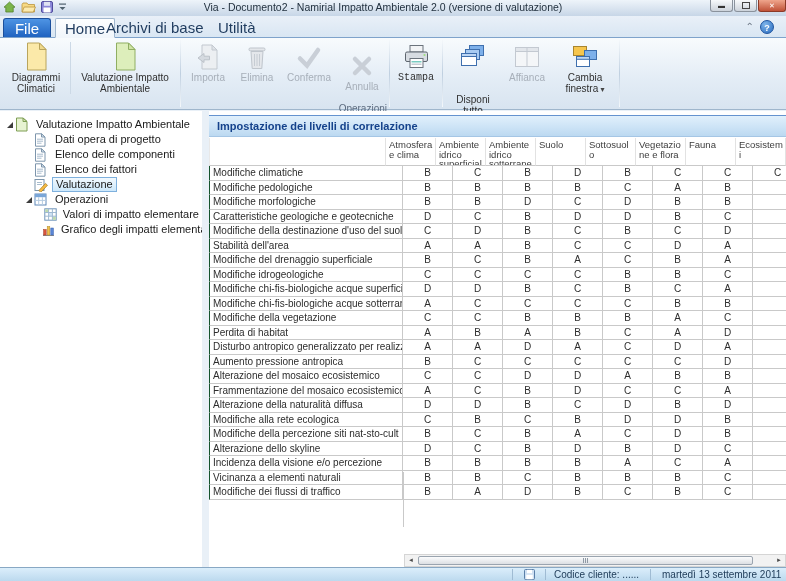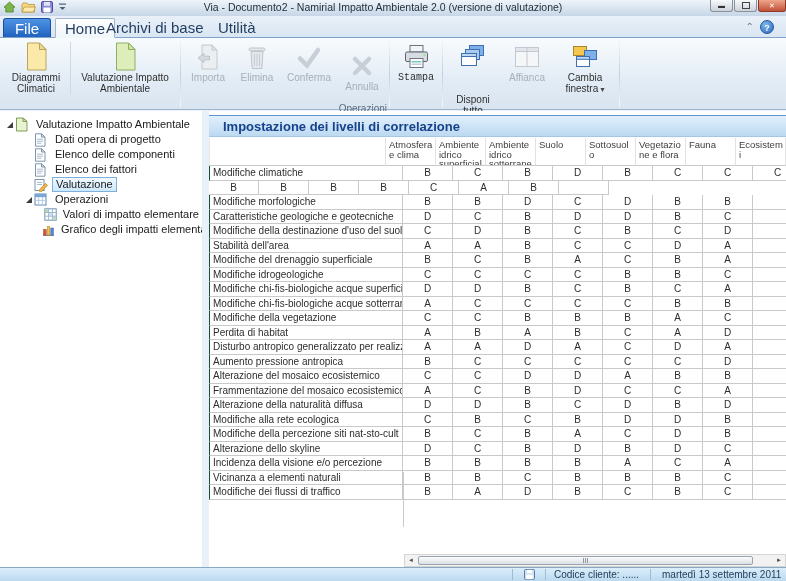--- a/index.html
+++ b/index.html
@@ -44,21 +44,21 @@
   #tree-panel{position:absolute;top:111px;left:0;width:202px;bottom:14px;background:#fff;overflow:hidden;padding-top:6px;box-sizing:border-box;}
   .tree-item{position:relative;height:15px;display:flex;align-items:center;font-size:11px;color:#1a1a1a;white-space:nowrap;}
   .expander{width:11px;display:flex;align-items:center;justify-content:center;}
   .expander::before{content:"";width:0;height:0;border-left:6px solid transparent;border-bottom:6px solid #3c3c3c;}
   .exp-spacer{width:11px;}
   .tree-icon{width:15px;height:15px;margin-right:3px;display:flex;align-items:center;}
   .tree-label{padding:0 3px;line-height:13px;}
   .tree-label.selected{background:linear-gradient(#f2f9fe,#cde8fb);border:1px solid #7eb0dd;border-radius:0;}
 
   #content-panel{position:absolute;top:111px;left:209px;right:0;bottom:14px;background:#fff;overflow:hidden;}
-  #panel-caption{position:absolute;top:4px;left:0;right:0;height:22px;box-sizing:border-box;background:linear-gradient(#e1f0fc,#bcd9f1);border-top:1px solid #6593cf;border-bottom:1px solid #a5c6e5;display:flex;align-items:center;padding-left:14px;font-size:13px;font-weight:bold;color:#15428b;}
+  #panel-caption{position:absolute;top:4px;left:0;right:0;height:22px;box-sizing:border-box;background:linear-gradient(#e1f0fc,#bcd9f1);border-top:1px solid #6593cf;border-bottom:1px solid #a5c6e5;display:flex;align-items:center;padding-left:8px;font-size:11px;font-weight:bold;color:#15428b;}
 
   #grid{position:absolute;top:27px;left:0;right:0;bottom:0;overflow:hidden;}
   .grid-header{display:flex;height:28px;}
   .gh-cell{box-sizing:border-box;font-size:9.5px;line-height:9.5px;color:#3d3d3d;padding:2px 2px 0 3px;border-right:1px solid #e2e2e2;border-bottom:1px solid #c9c9c9;overflow:hidden;word-break:break-word;}
   .gh-cell.label{width:194px;border-left:1px solid #e8e8e8;}
   .gh-cell.val{width:50px;flex:0 0 50px;}
   .grid-row{display:flex;height:14.5px;}
   .g-cell{box-sizing:border-box;border-right:1px solid #c9c9c9;border-bottom:1px solid #c9c9c9;font-size:10px;display:flex;align-items:center;justify-content:center;color:#2d2d2d;}
   .g-cell.label{width:194px;flex:0 0 194px;justify-content:flex-start;padding-left:3px;border-left:1px solid #14532d;overflow:hidden;white-space:nowrap;}
   .g-cell.val{width:50px;flex:0 0 50px;}
@@ -370,20 +370,21 @@
           <div class="g-cell val">B</div>
           <div class="g-cell val">C</div>
           <div class="g-cell val">B</div>
           <div class="g-cell val">D</div>
           <div class="g-cell val">B</div>
           <div class="g-cell val">C</div>
           <div class="g-cell val">C</div>
           <div class="g-cell val">C</div>
         </div>
         <div class="grid-row">
+          <div class="g-cell label">Modifiche pedologiche</div>
           <div class="g-cell val">B</div>
           <div class="g-cell val">B</div>
           <div class="g-cell val">B</div>
           <div class="g-cell val">B</div>
           <div class="g-cell val">C</div>
           <div class="g-cell val">A</div>
           <div class="g-cell val">B</div>
           <div class="g-cell val"></div>
         </div>
         <div class="grid-row">

